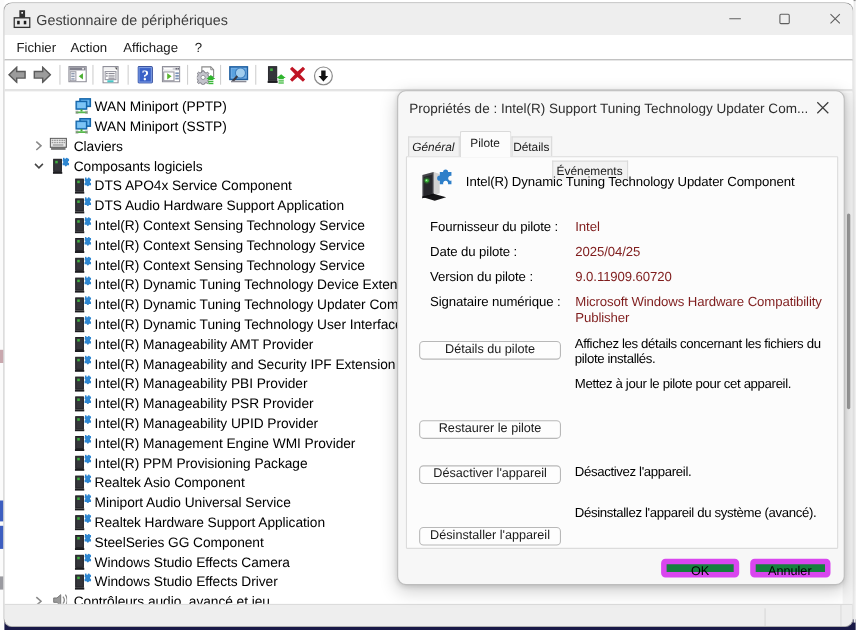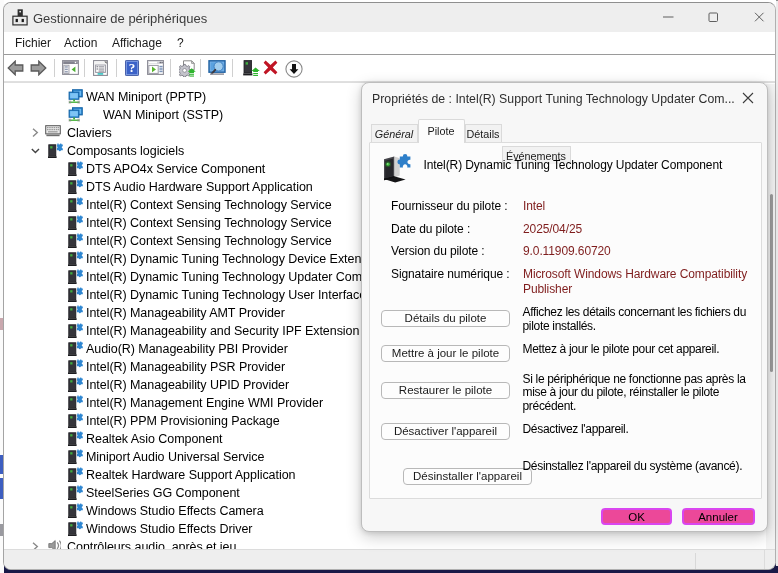--- a/index.html
+++ b/index.html
@@ -31,21 +31,21 @@
        box-shadow:0 5px 16px rgba(0,0,0,0.20), 0 1px 5px rgba(0,0,0,0.12);overflow:hidden;}
   #dlgtitle{left:10px;top:9px;font-size:12.3px;color:#2e2e2e;white-space:nowrap;}
   #dlgpage{left:7px;top:59px;width:393px;height:357px;background:#fcfcfc;border:1px solid #dcdcdc;box-sizing:border-box;border-radius:1px;}
   .tab{position:absolute;box-sizing:border-box;font-size:10.8px;color:#1a1a1a;text-align:center;}
   .tabu{top:41px;height:18px;background:#f2f2f2;border:1px solid #dadada;border-bottom:none;line-height:18px;}
   .dbtn{position:absolute;left:19px;width:129px;height:17px;background:#fdfdfd;border:1px solid #b8b8b8;
         border-radius:4px;box-sizing:border-box;font-size:11.5px;color:#1a1a1a;text-align:center;line-height:15px;}
   .desc{position:absolute;left:160.5px;width:236px;font-size:12px;letter-spacing:-0.32px;line-height:13.5px;color:#000;}
   .lbl{position:absolute;left:29px;font-size:12px;letter-spacing:-0.1px;color:#000;}
   .val{position:absolute;left:161px;font-size:12px;letter-spacing:-0.1px;color:#7f1d1d;}
-  .okbtn{position:absolute;top:425px;height:17px;background:#ec4899;border:2px solid #d946ef;
+  .okbtn{position:absolute;top:425px;height:17px;background:#15803d;border:5px solid #d946ef;
          border-radius:4px;box-sizing:border-box;font-size:11.5px;color:#000;text-align:center;line-height:15px;}
 </style>
 </head>
 <body>
 <div id="navy" class="abs"></div>
 <div id="leftstrip" class="abs"></div>
 <div class="abs" style="left:776px;top:0;width:2px;height:566px;background:#ececec;border-top:1px solid #8f8f8f;box-sizing:border-box;"></div>
 <div class="abs" style="left:0;top:318px;width:3px;height:12px;background:#c9a8ae;"></div>
 <div class="abs" style="left:0;top:455px;width:3px;height:19px;background:#3d5ec0;"></div>
 <div class="abs" style="left:0;top:478px;width:3px;height:21px;background:#3d5ec0;"></div>
@@ -206,21 +206,21 @@
     <div class="row" style="top:5px">
         <svg style="left:64px" width="16" height="16">
           <use href="#ic-net"></use>
         </svg>
         <span style="position:absolute;left:82px">WAN Miniport (PPTP)</span>
       </div>
     <div class="row" style="top:23px">
         <svg style="left:64px" width="16" height="16">
           <use href="#ic-net"></use>
         </svg>
-        <span style="position:absolute;left:99px">WAN Miniport (SSTP)</span>
+        <span style="position:absolute;left:82px">WAN Miniport (SSTP)</span>
       </div>
     <div class="row" style="top:41px">
         <svg class="chev" style="left:28px;top:4px" width="7" height="10">
           <use href="#ic-chev-r"></use>
         </svg>
         <svg style="left:41px" width="16" height="12">
           <use href="#ic-kbd"></use>
         </svg>
         <span style="position:absolute;left:63px">Claviers</span>
       </div>
@@ -290,21 +290,21 @@
     <div class="row" style="top:239px">
         <svg style="left:64px" width="15" height="16">
           <use href="#ic-comp"></use>
         </svg>
         <span style="position:absolute;left:82px">Intel(R) Manageability and Security IPF Extension Pro</span>
       </div>
     <div class="row" style="top:257px">
         <svg style="left:64px" width="15" height="16">
           <use href="#ic-comp"></use>
         </svg>
-        <span style="position:absolute;left:82px">Audio(R) Manageability PBI Provider</span>
+        <span style="position:absolute;left:82px">Intel(R) Manageability PBI Provider</span>
       </div>
     <div class="row" style="top:275px">
         <svg style="left:64px" width="15" height="16">
           <use href="#ic-comp"></use>
         </svg>
         <span style="position:absolute;left:82px">Intel(R) Manageability PSR Provider</span>
       </div>
     <div class="row" style="top:293px">
         <svg style="left:64px" width="15" height="16">
           <use href="#ic-comp"></use>
@@ -359,21 +359,21 @@
         </svg>
         <span style="position:absolute;left:82px">Windows Studio Effects Driver</span>
       </div>
     <div class="row" style="top:455px">
         <svg class="chev" style="left:28px;top:4px" width="7" height="10">
           <use href="#ic-chev-r"></use>
         </svg>
         <svg style="left:44px" width="13" height="13">
           <use href="#ic-audio"></use>
         </svg>
-        <span style="position:absolute;left:63px">Contrôleurs audio, après et jeu</span>
+        <span style="position:absolute;left:63px">Contrôleurs audio, avancé et jeu</span>
       </div>
     <div class="abs" style="left:761.5px;top:1px;width:12px;height:466px;background:#f4f4f4"></div>
     <div class="abs" style="left:766px;top:111px;width:3px;height:178px;background:#9d9d9d;border-radius:2px"></div>
   </div>
   <div id="statusbar" class="abs">
     <div class="abs" style="left:691px;top:3px;width:1px;height:19px;background:#d8d8d8;"></div>
     <div class="abs" style="left:760px;top:0px;width:1px;height:22px;background:#dcdcdc;"></div>
   </div>
 </div>
 <div id="dlg" class="abs">
@@ -404,23 +404,21 @@
   <div class="lbl" style="top:116px;">Fournisseur du pilote :</div>
   <div class="val" style="top:116px;">Intel</div>
   <div class="lbl" style="top:138.5px;">Date du pilote :</div>
   <div class="val" style="top:138.5px;">2025/04/25</div>
   <div class="lbl" style="top:161px;">Version du pilote :</div>
   <div class="val" style="top:161px;">9.0.11909.60720</div>
   <div class="lbl" style="top:183.5px;">Signataire numérique :</div>
   <div class="val" style="top:183.5px;width:240px;line-height:15px;">Microsoft Windows Hardware Compatibility Publisher</div>
   <div class="dbtn" style="top:226.5px;">Détails du pilote</div>
   <div class="desc" style="top:223px;">Affichez les détails concernant les fichiers du pilote installés.</div>
-  <div class="dbtn" style="top:261.5px;">Mettre à jour le pilote</div>
   <div class="desc" style="top:259.5px;">Mettez à jour le pilote pour cet appareil.</div>
   <div class="dbtn" style="top:299px;">Restaurer le pilote</div>
-  <div class="desc" style="top:289.5px;">Si le périphérique ne fonctionne pas après la mise à jour du pilote, réinstaller le pilote précédent.</div>
   <div class="dbtn" style="top:340px;">Désactiver l'appareil</div>
   <div class="desc" style="top:339.5px;">Désactivez l'appareil.</div>
-  <div class="dbtn" style="top:385px;margin-left:22px;">Désinstaller l'appareil</div>
+  <div class="dbtn" style="top:396px;">Désinstaller l'appareil</div>
   <div class="desc" style="top:376.5px;">Désinstallez l'appareil du système (avancé).</div>
   <div class="okbtn" style="left:239px;width:71px;">OK</div>
   <div class="okbtn" style="left:319.5px;width:73px;">Annuler</div>
 </div>
 
 </body></html>

